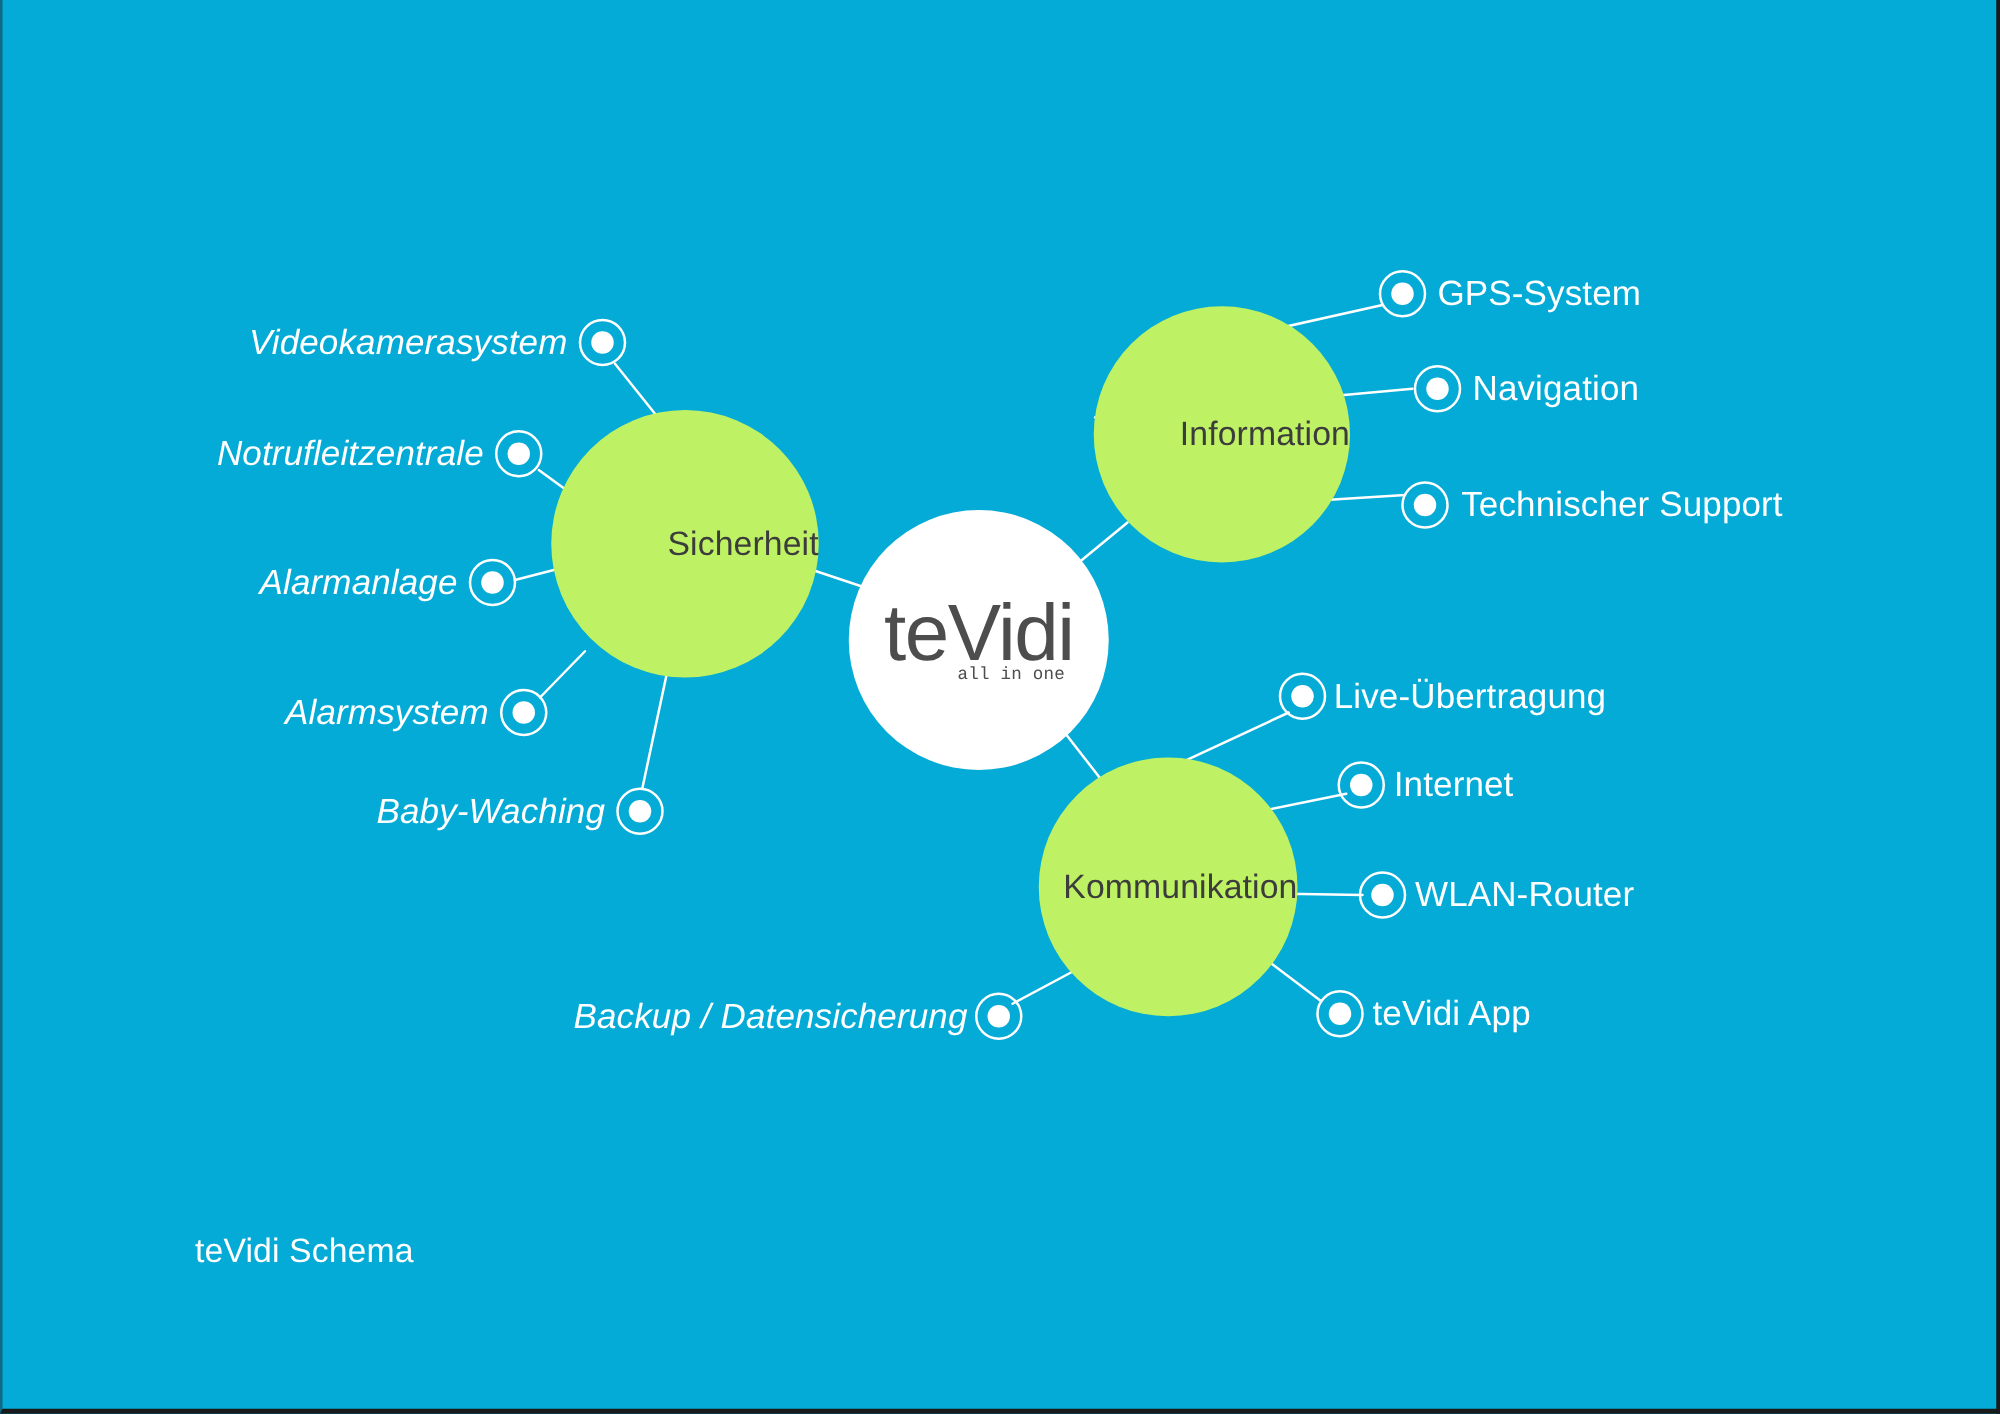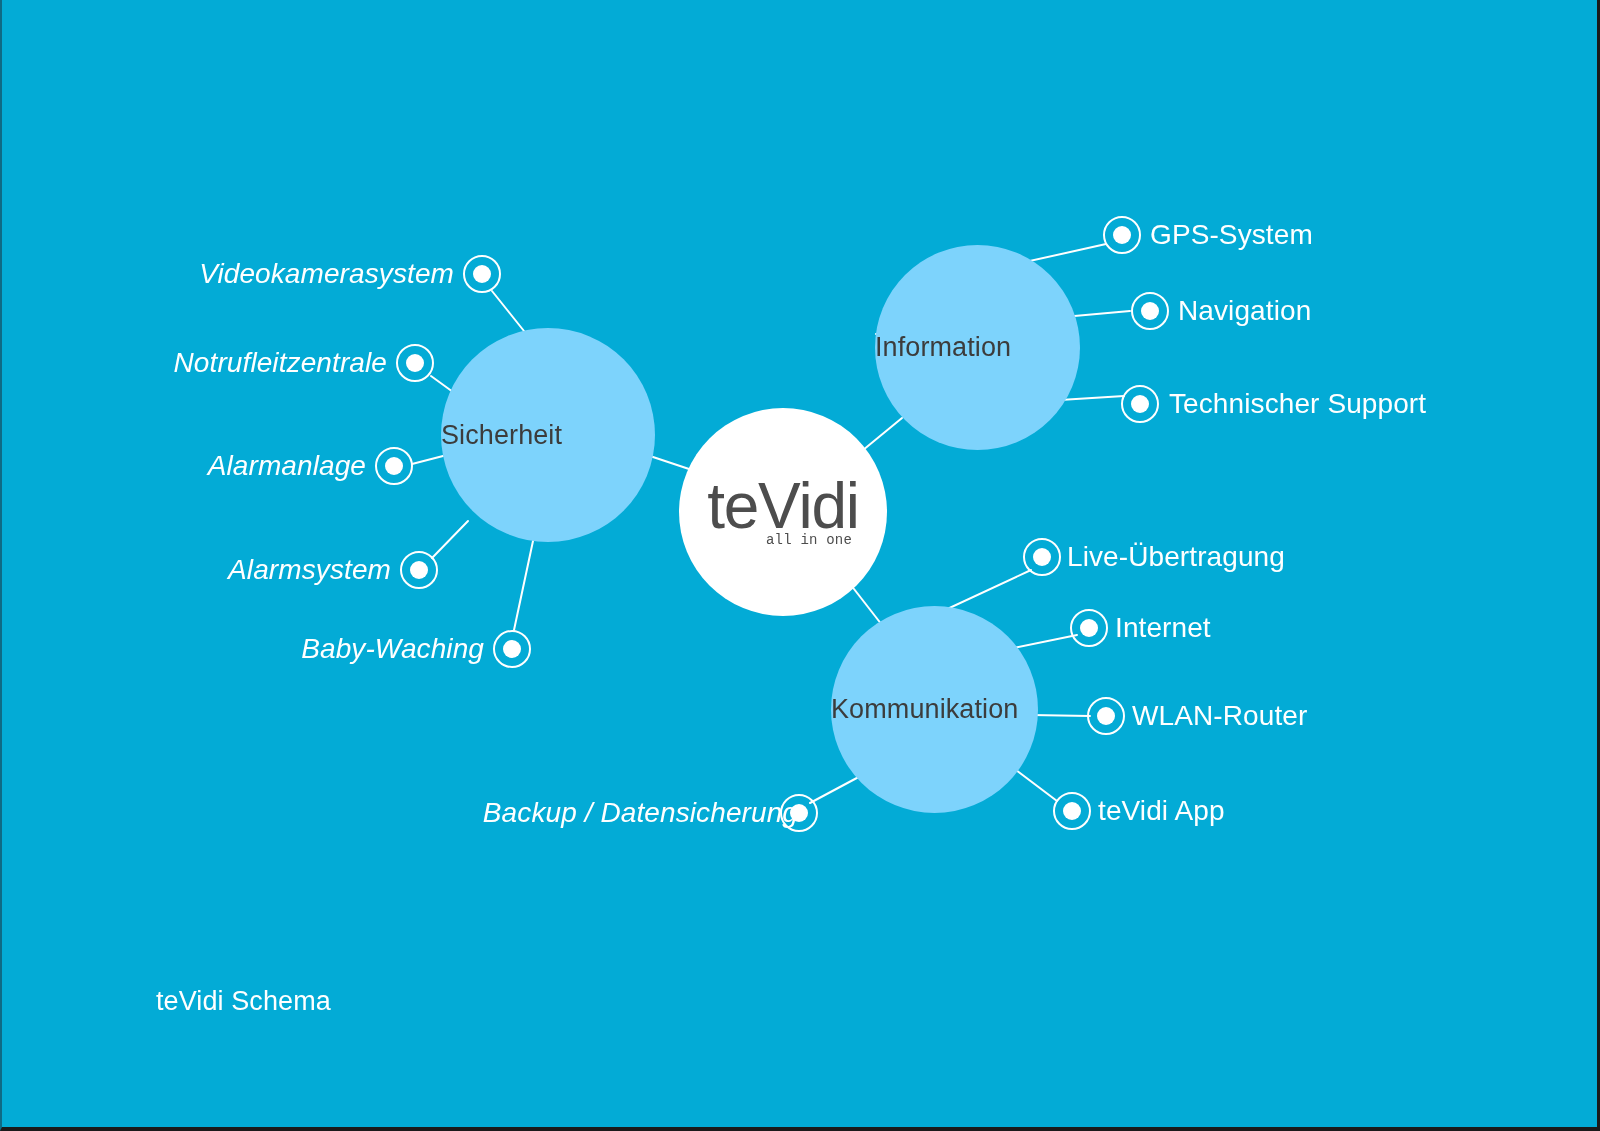--- a/index.html
+++ b/index.html
@@ -26,24 +26,24 @@
     top: 0;
     width: 1600px;
     height: 1131px;
     pointer-events: none;
   }
 
   
   .hub {
     position: absolute;
     border-radius: 50%;
-    background: #7dd3fc;
+    background: #bef264;
     display: flex;
     align-items: center;
-    justify-content: flex-start;
+    justify-content: flex-end;
   }
   .hub-label {
     color: #3c3c3c;
     font-size: 27px;
     font-weight: 400;
     letter-spacing: 0.1px;
     white-space: nowrap;
   }
   #hub-sicherheit     { left: 439px; top: 328px; width: 214px; height: 214px; }
   #hub-information    { left: 873px; top: 245px; width: 205px; height: 205px; }
@@ -201,17 +201,17 @@
   <div class="marker" style="left:1087px; top:628px;"></div>
   <div class="leaf-label right" style="left:1113px; top:628px;">Internet</div>
 
   <div class="marker" style="left:1104px; top:716px;"></div>
   <div class="leaf-label right" style="left:1130px; top:716px;">WLAN-Router</div>
 
   <div class="marker" style="left:1070px; top:811px;"></div>
   <div class="leaf-label right" style="left:1096px; top:811px;">teVidi App</div>
 
   <div class="marker" style="left:797px; top:813px;"></div>
-  <div class="leaf-label left" style="left:772px; top:813px;margin-left:24px;">Backup / Datensicherung</div>
+  <div class="leaf-label left" style="left:772px; top:813px;">Backup / Datensicherung</div>
 
   <div id="footer-caption">teVidi Schema</div>
 
 </div>
 
 </body></html>

